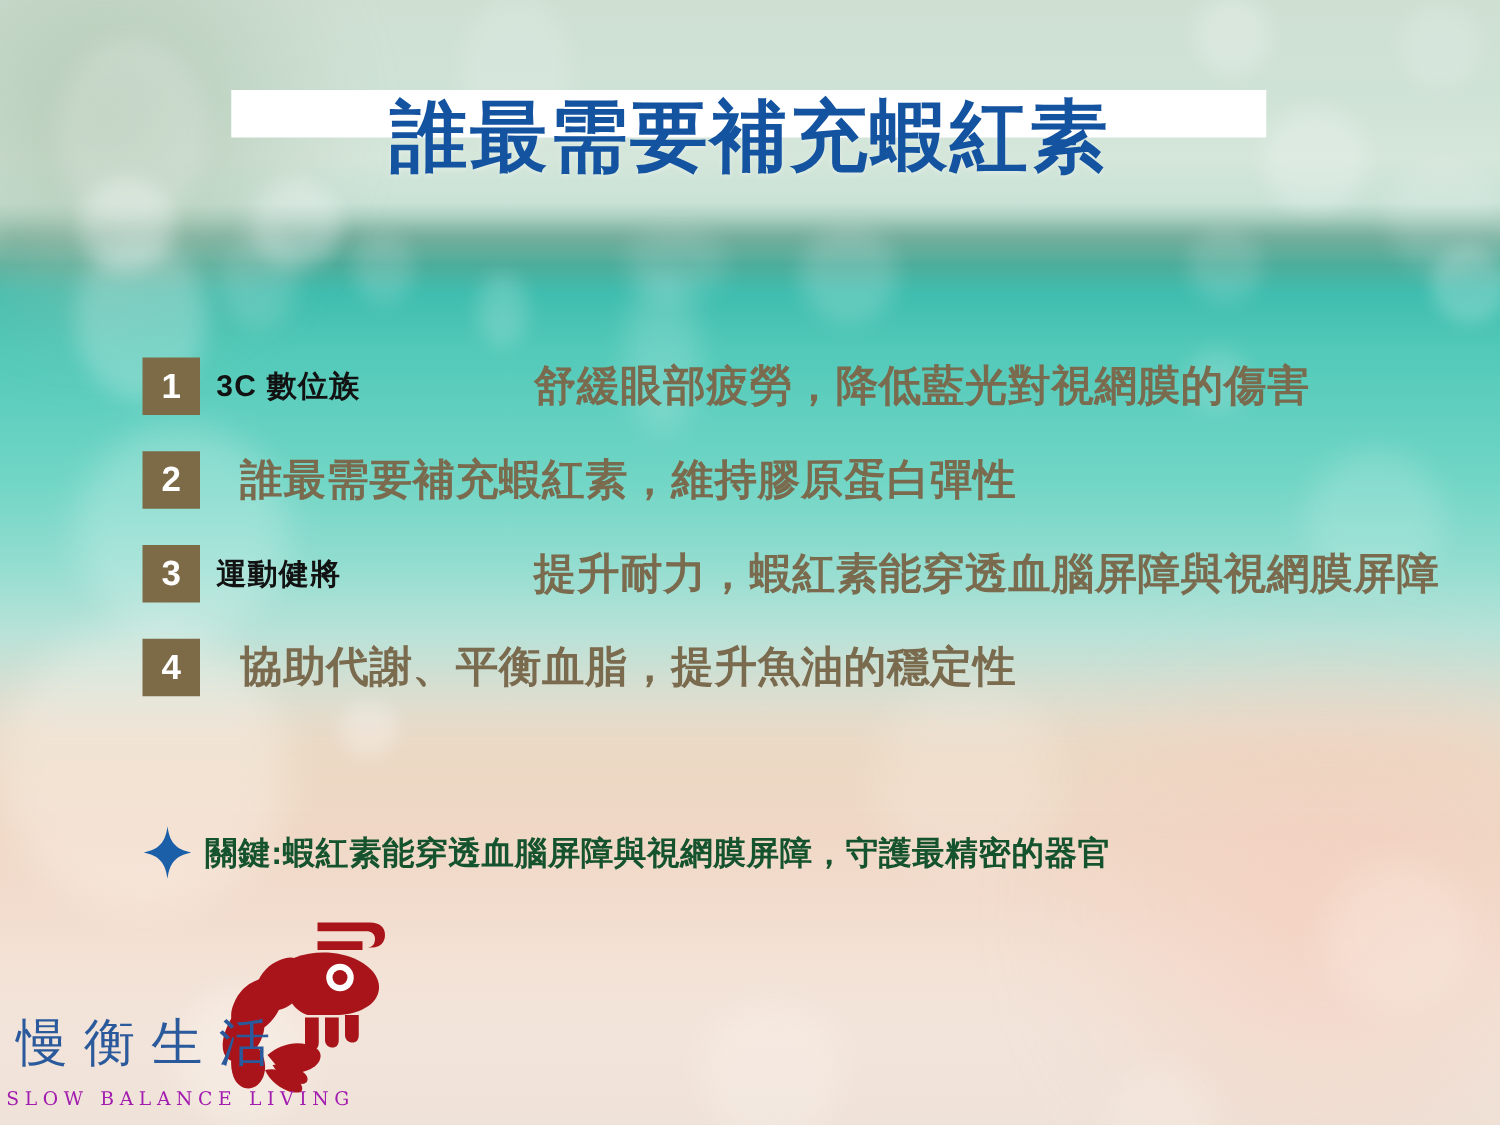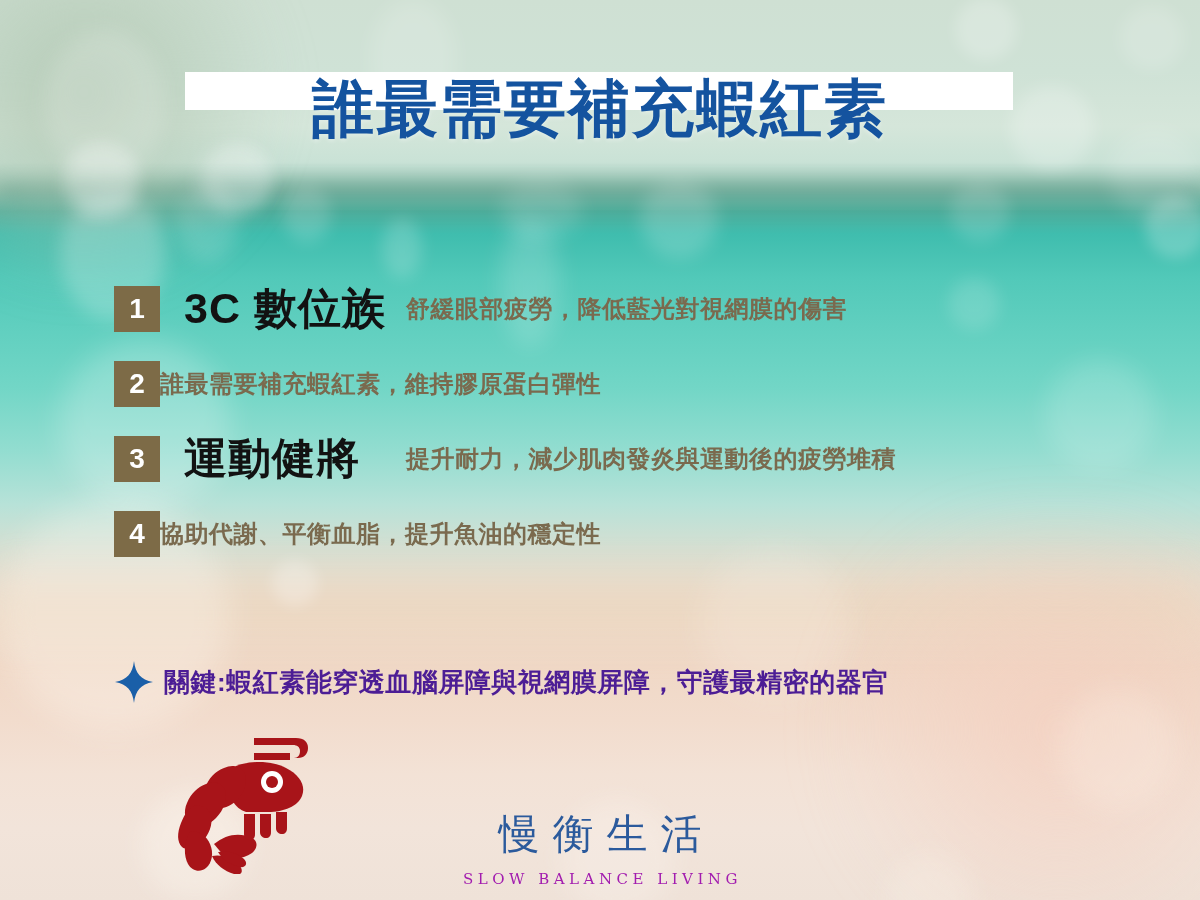--- a/index.html
+++ b/index.html
@@ -121,69 +121,69 @@
     font-size: 28px;
     font-weight: bold;
     display: flex;
     align-items: center;
     justify-content: center;
     line-height: 1;
   }
   .row-label {
     flex: 0 0 auto;
     width: 222px;
-    margin-left: 24px;
-    font-size: 43px;
+    margin-left: 13px;
+    font-size: 24px;
     font-weight: bold;
     color: #121212;
     letter-spacing: 1px;
     white-space: nowrap;
   }
   .row-desc {
     flex: 1 1 auto;
-    font-size: 24px;
+    font-size: 34px;
     font-weight: bold;
     color: #7a6a4e;
     letter-spacing: 0.5px;
     white-space: nowrap;
+    margin-left: 32px;
   }
 
   
   .keynote {
     position: absolute;
     left: 114px;
     top: 660px;
     display: flex;
     align-items: center;
     gap: 10px;
   }
   .sparkle { flex: 0 0 auto; width: 40px; height: 44px; display: block; }
   .keynote-text {
     font-size: 26px;
     font-weight: bold;
-    color: #4c1d95;
+    color: #14532d;
     letter-spacing: 0.5px;
     white-space: nowrap;
   }
 
   
   .shrimp {
     position: absolute;
     left: 168px;
     top: 722px;
     width: 150px;
     height: 152px;
   }
 
   
   .brand {
     position: absolute;
     left: 0; right: 0;
     bottom: 12px;
-    text-align: center;
   }
   .brand-cn {
     font-family: "DejaVu Serif", "Liberation Serif", serif;
     font-size: 41px;
     font-weight: normal;
     color: #2b5a9c;
     letter-spacing: 13px;
     line-height: 1.25;
     padding-left: 13px;
   }
@@ -251,21 +251,21 @@
     </div>
 
     <div class="row">
       <div class="badge">2</div>
       <div class="row-desc">誰最需要補充蝦紅素，維持膠原蛋白彈性</div>
     </div>
 
     <div class="row">
       <div class="badge">3</div>
       <div class="row-label">運動健將</div>
-      <div class="row-desc">提升耐力，減少肌肉發炎與運動後的疲勞堆積</div>
+      <div class="row-desc">提升耐力，蝦紅素能穿透血腦屏障與視網膜屏障</div>
     </div>
 
     <div class="row">
       <div class="badge">4</div>
       <div class="row-desc">協助代謝、平衡血脂，提升魚油的穩定性</div>
     </div>
 
   </div>
 
   <div class="keynote">

